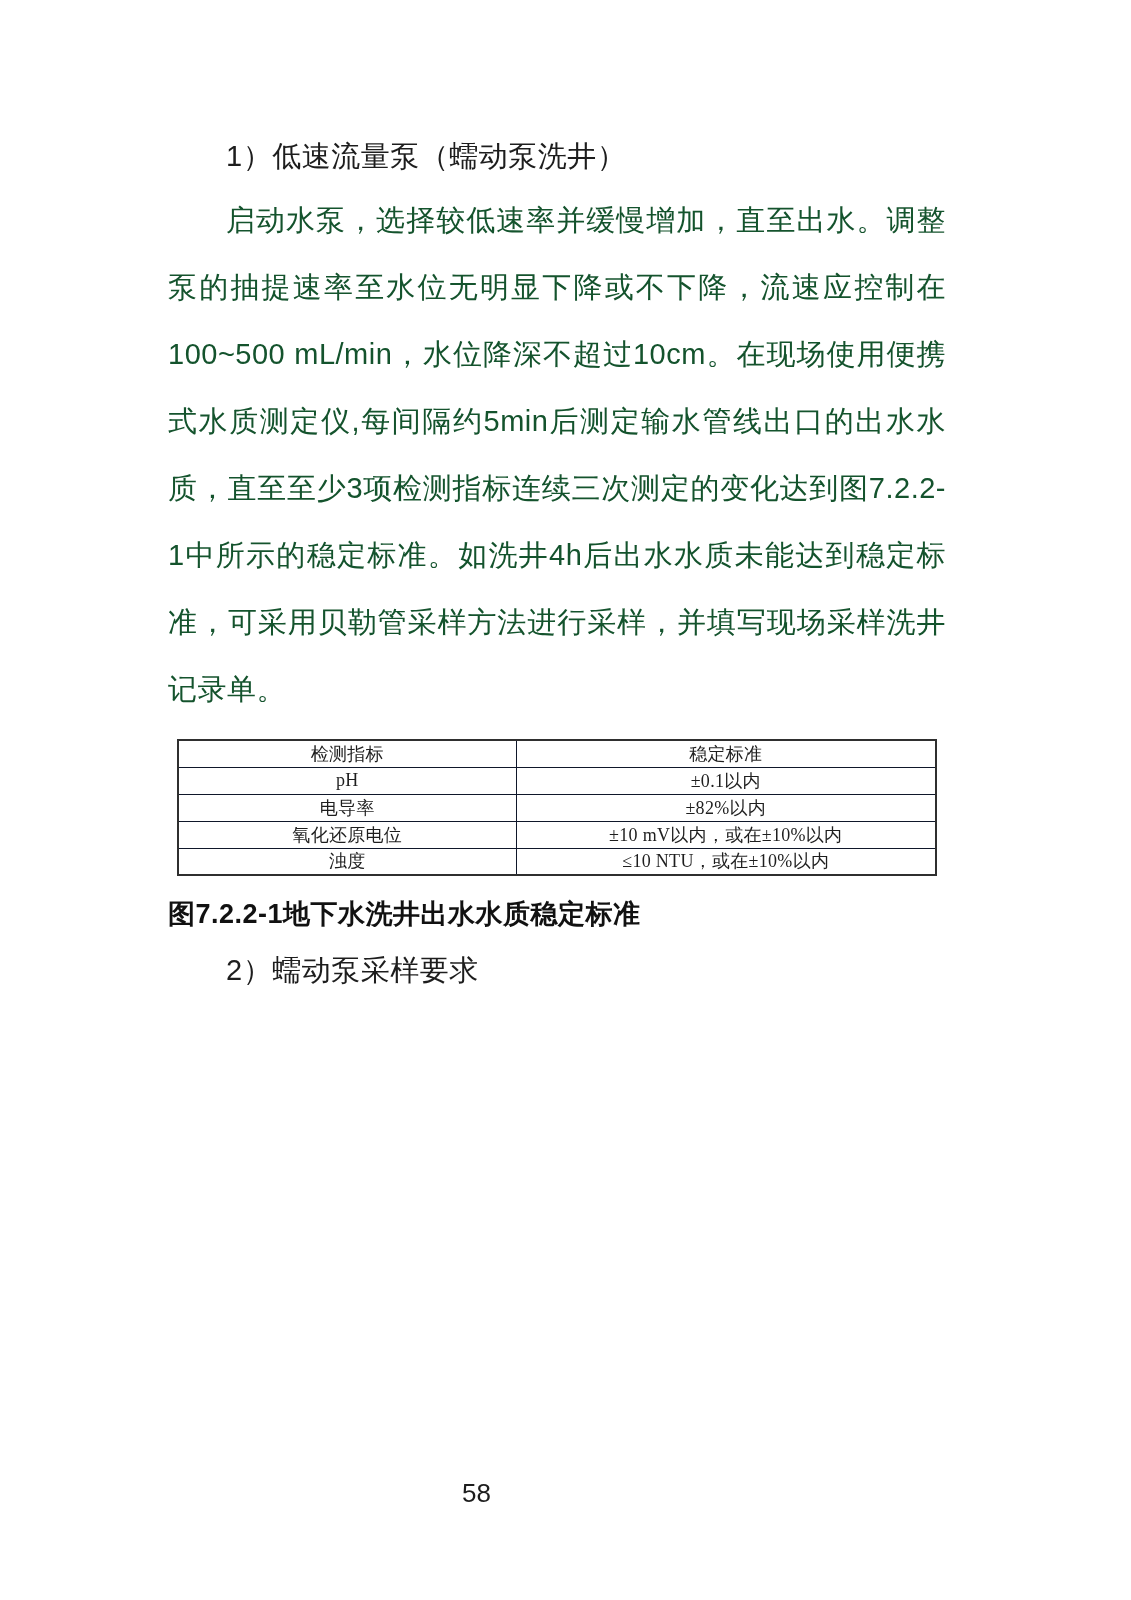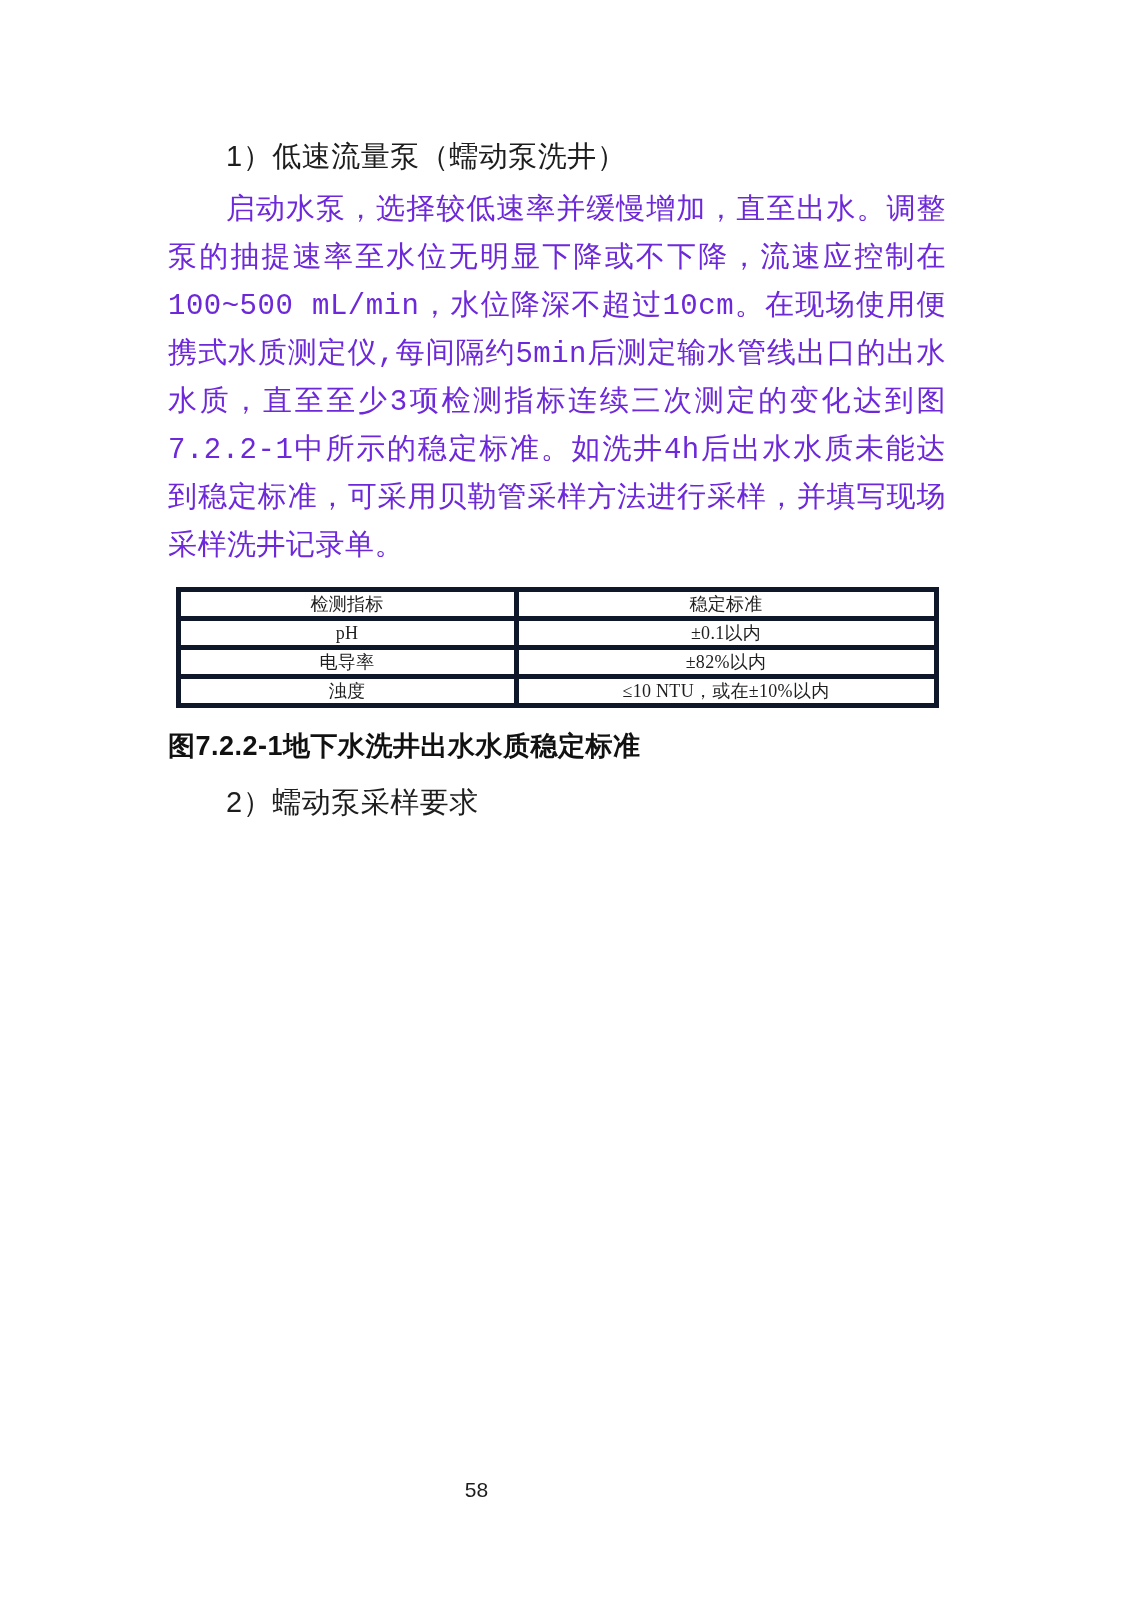--- a/index.html
+++ b/index.html
@@ -25,42 +25,42 @@
   .section-heading {
     font-family: "Liberation Sans", "DejaVu Sans", sans-serif;
     font-size: 29px;
     line-height: 61px;
     text-indent: 2em;
     margin: 0;
     color: #1d1d1d;
     letter-spacing: 0.5px;
   }
   .body-text {
-    font-family: Liberation Mono, monospace;
+    font-family: Liberation Sans, sans-serif;
     font-size: 29px;
-    line-height: 48px;
+    line-height: 67px;
     text-align: justify;
     text-indent: 2em;
     margin: 0;
-    color: #6d28d9;
+    color: #14532d;
     letter-spacing: 0.5px;
   }
   table.criteria {
     width: 758px;
     margin: 16px auto 0 auto;
     border-collapse: collapse;
     border: 2px solid #2f2f2f;
     font-family: "Liberation Serif", "DejaVu Serif", serif;
     font-size: 18px;
     color: #1e1e1e;
     table-layout: fixed;
   }
   table.criteria th,
   table.criteria td {
-    border: 5px solid #0f172a;
+    border: 1px solid #0f172a;
     height: 27px;
     text-align: center;
     vertical-align: middle;
     padding: 0 20px;
     font-weight: normal;
     letter-spacing: 0.3px;
   }
   .col-indicator { width: 338px; }
   .col-standard  { width: 420px; }
   .table-caption {
@@ -73,21 +73,21 @@
     letter-spacing: 0.5px;
   }
   .section-heading.second { margin-top: 6px; }
   .page-number {
     position: absolute;
     left: 0;
     top: 1478px;
     width: 100%;
     text-align: center;
     font-family: "Liberation Sans", "DejaVu Sans", sans-serif;
-    font-size: 21px;
+    font-size: 26px;
     color: #1d1d1d;
   }
 </style>
 </head>
 <body>
 
 <div class="page">
   <div class="content">
 
     <p class="section-heading">1）低速流量泵（蠕动泵洗井）</p>
@@ -108,20 +108,24 @@
       <tbody>
         <tr>
           <td>pH</td>
           <td>±0.1以内</td>
         </tr>
         <tr>
           <td>电导率</td>
           <td>±82%以内</td>
         </tr>
         <tr>
+          <td>氧化还原电位</td>
+          <td>±10 mV以内，或在±10%以内</td>
+        </tr>
+        <tr>
           <td>浊度</td>
           <td>≤10 NTU，或在±10%以内</td>
         </tr>
       </tbody>
     </table>
 
     <p class="table-caption">图7.2.2-1地下水洗井出水水质稳定标准</p>
 
     <p class="section-heading second">2）蠕动泵采样要求</p>
 

